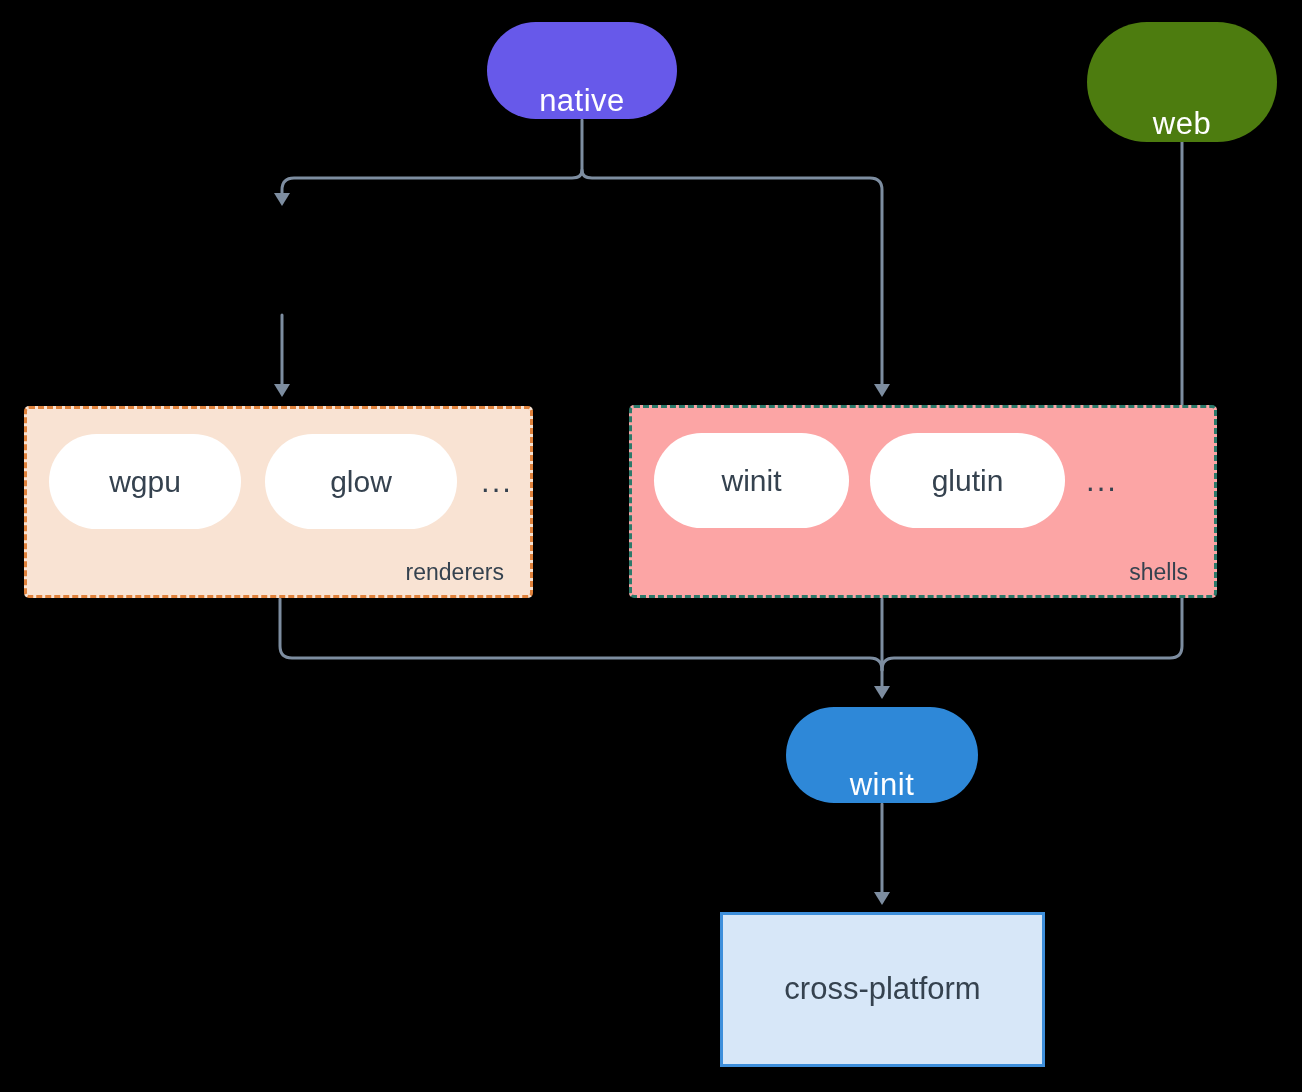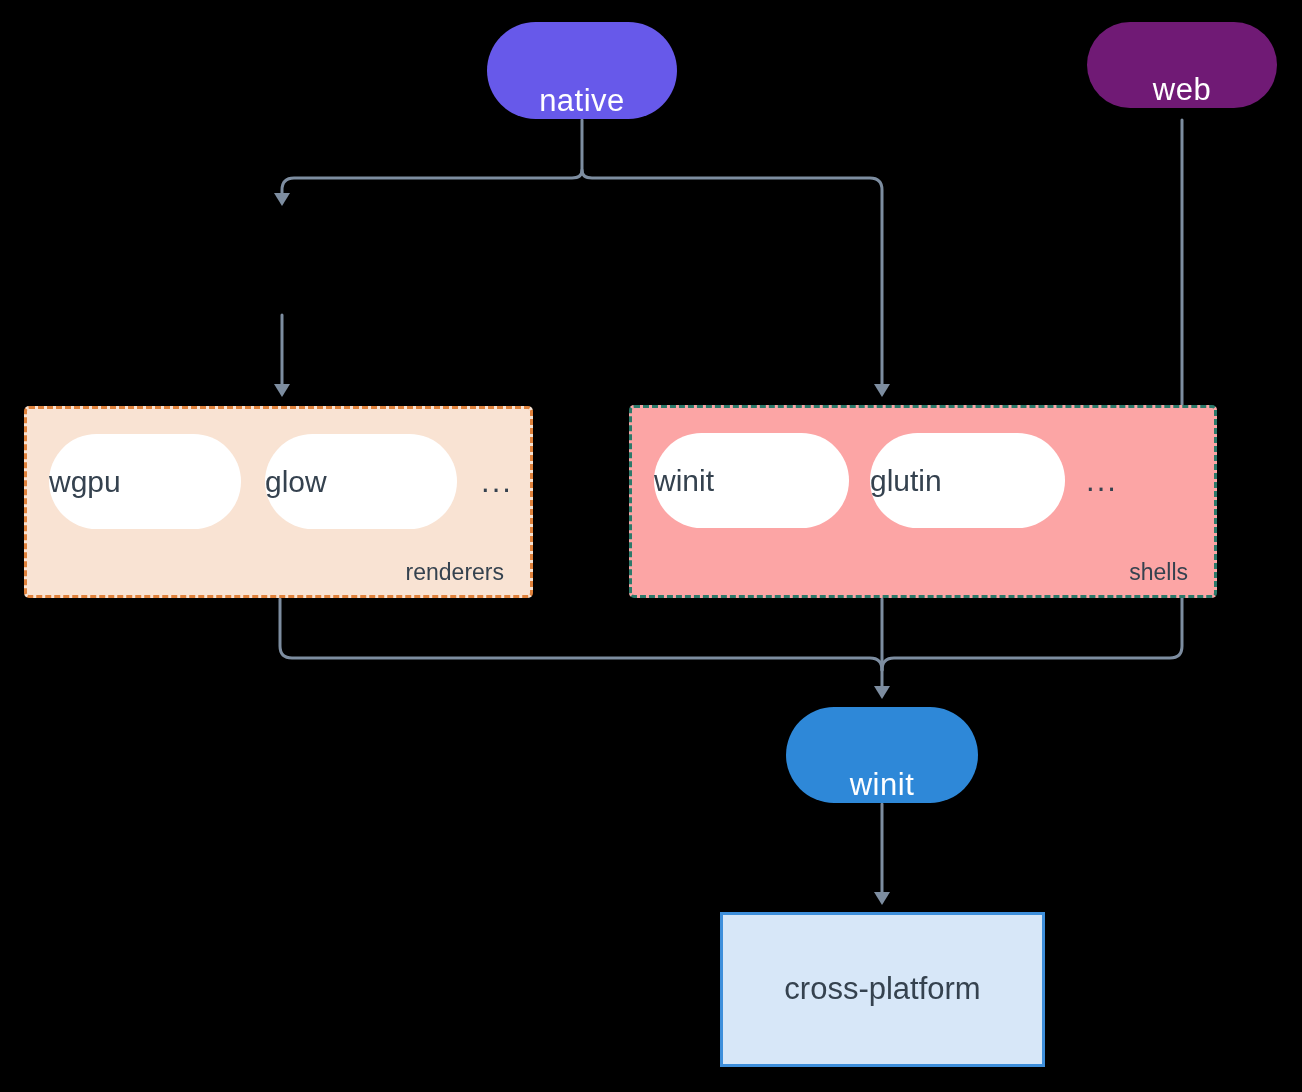--- a/index.html
+++ b/index.html
@@ -20,21 +20,21 @@
     position: absolute;
     border-radius: 999px;
     display: flex;
     align-items: flex-end;
     justify-content: center;
     color: #ffffff;
     font-size: 31px;
     letter-spacing: 0.5px;
   }
   .pill-native   { left: 487px; top: 22px;  width: 190px; height: 97px; background: #6759ea; }
-  .pill-web      { left: 1087px; top: 22px; width: 190px; height: 86px; background: #701a75; }
+  .pill-web      { left: 1087px; top: 22px; width: 190px; height: 120px; background: #4d7c0f; }
   .pill-graphics { left: 187px; top: 216px; width: 190px; height: 97px; background: #e0823c; }
   .pill-iced     { left: 786px; top: 707px; width: 192px; height: 96px; background: #2e88d8; }
 
   .group {
     position: absolute;
     border-radius: 5px;
   }
   .group-renderers {
     left: 24px; top: 406px; width: 509px; height: 192px;
     background: #f9e3d3; border: 3px dashed #e0823c;
@@ -44,20 +44,21 @@
     background: #fca5a5; border: 3px dashed #2c7a6b;
   }
   .inner-pill {
     position: absolute;
     top: 25px; height: 95px;
     border-radius: 999px;
     background: #ffffff;
     color: #35424f;
     display: flex;
     align-items: center;
+    justify-content: center;
     font-size: 30px;
   }
   .group-renderers .inner-1 { left: 22px;  width: 192px; }
   .group-renderers .inner-2 { left: 238px; width: 192px; }
   .group-shells    .inner-1 { left: 22px;  width: 195px; }
   .group-shells    .inner-2 { left: 238px; width: 195px; }
   .ellipsis {
     position: absolute;
     top: 25px; height: 95px;
     left: 440px; width: 60px;

